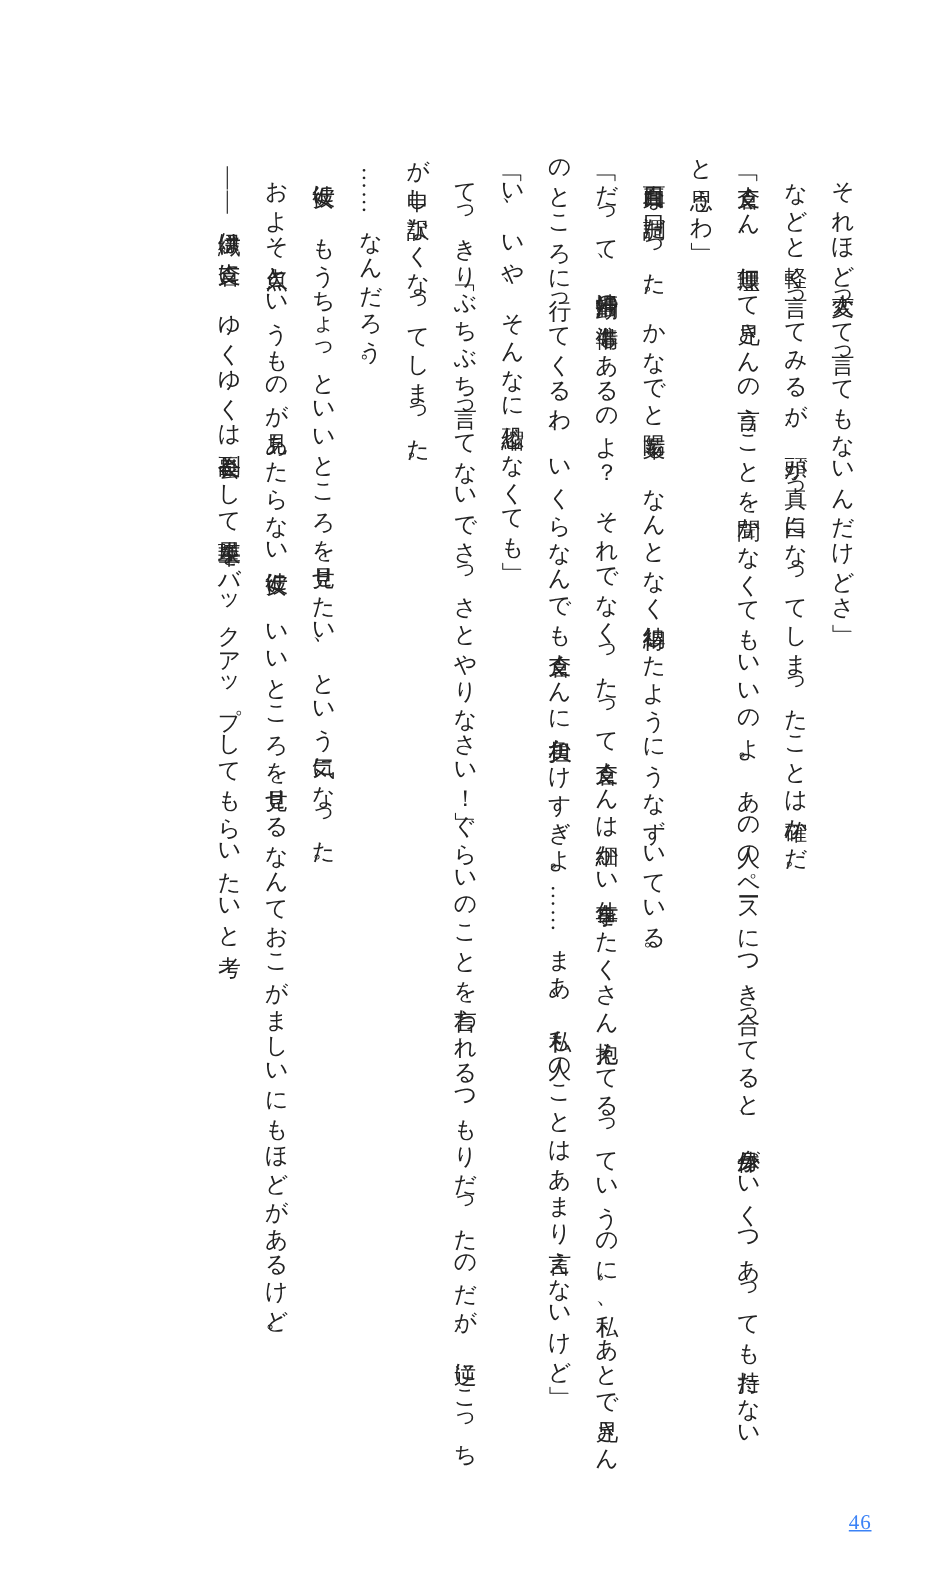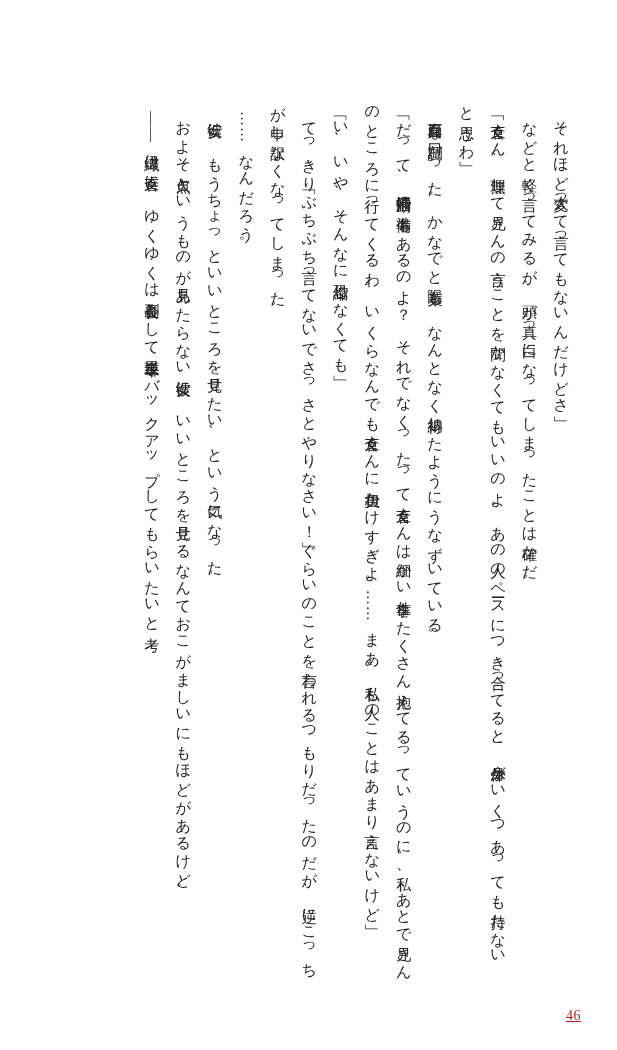--- a/index.html
+++ b/index.html
@@ -41,21 +41,21 @@
   }
   #text-block p.indent {
     text-indent: 1em;
   }
   
   .page-number {
     position: absolute;
     right: 36px;
     bottom: 26px;
     font-size: 14px;
-    color: #b91c1c;
+    color: #3b82f6;
     letter-spacing: 0.04em;
     text-decoration: underline;
   }
 </style>
 </head>
 <body>
 
 <div id="page">
 
   <div id="text-block">

